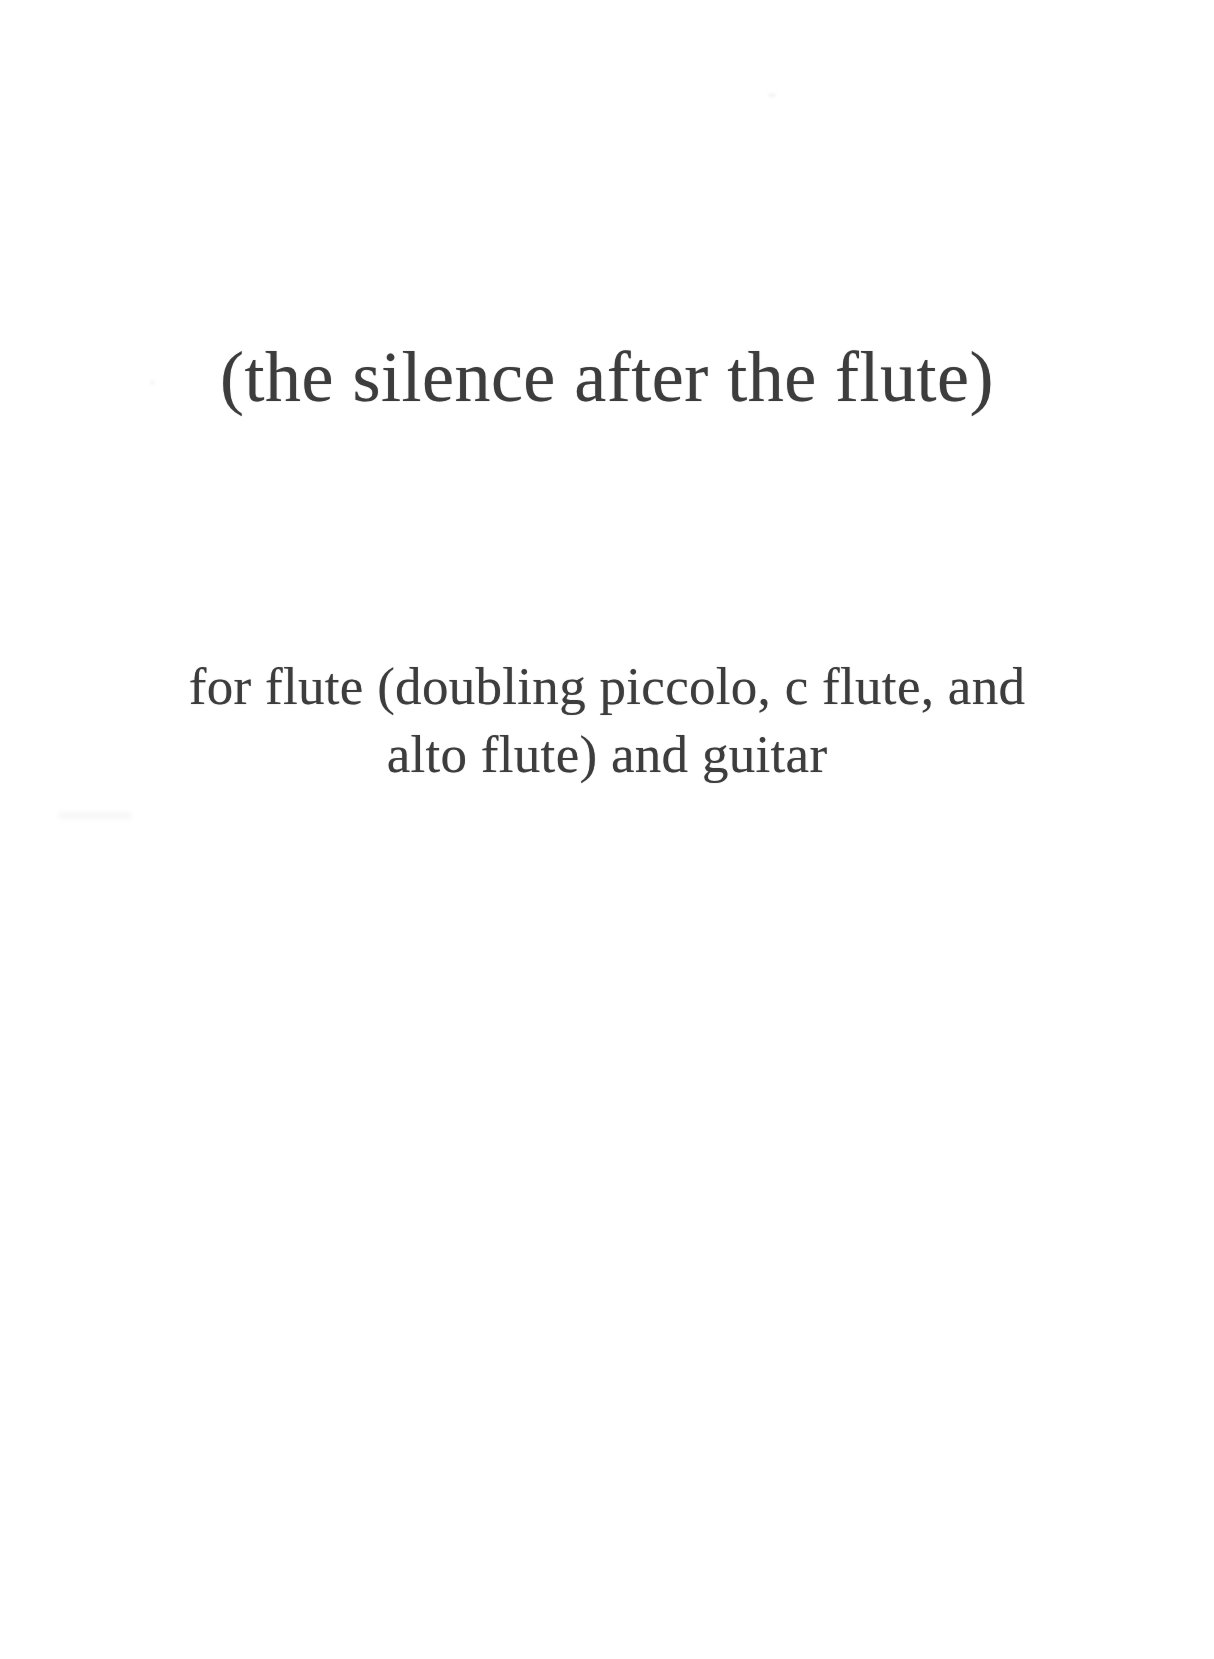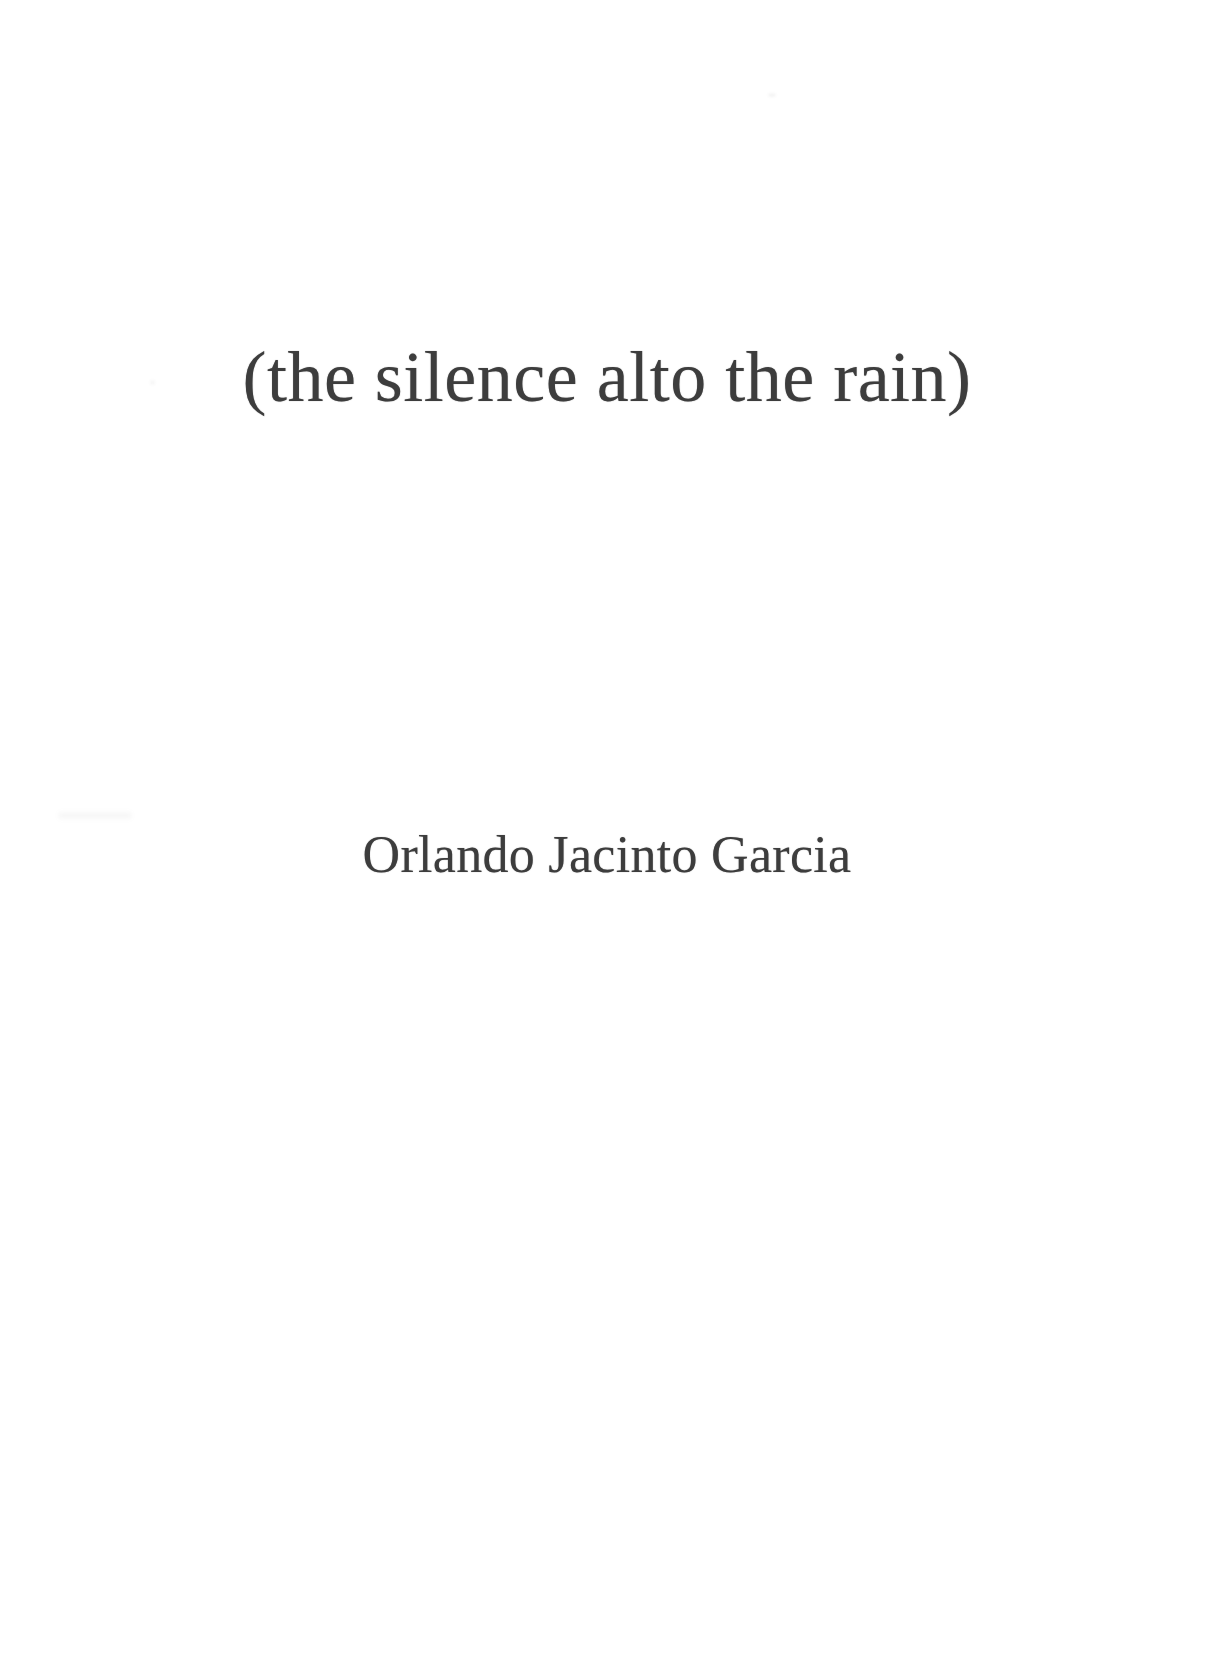--- a/index.html
+++ b/index.html
@@ -80,23 +80,26 @@
     border-radius: 50%;
     filter: blur(1px);
   }
 </style>
 </head>
 <body>
 
 <div class="page">
 
   <div class="title-block">
-    <div>(the silence alto the rain)</div>
+    <div>(the silence after the flute)</div>
   </div>
 
+  <div class="subtitle-block">
+    <div>for flute (doubling piccolo, c flute, and</div>
+    <div>alto flute) and guitar</div>
+  </div>
 
-  <div class="composer-block">Orlando Jacinto Garcia</div>
 
   <div class="smudge-left"></div>
   <div class="speck-top"></div>
   <div class="speck-mid"></div>
 
 </div>
 
 </body></html>

